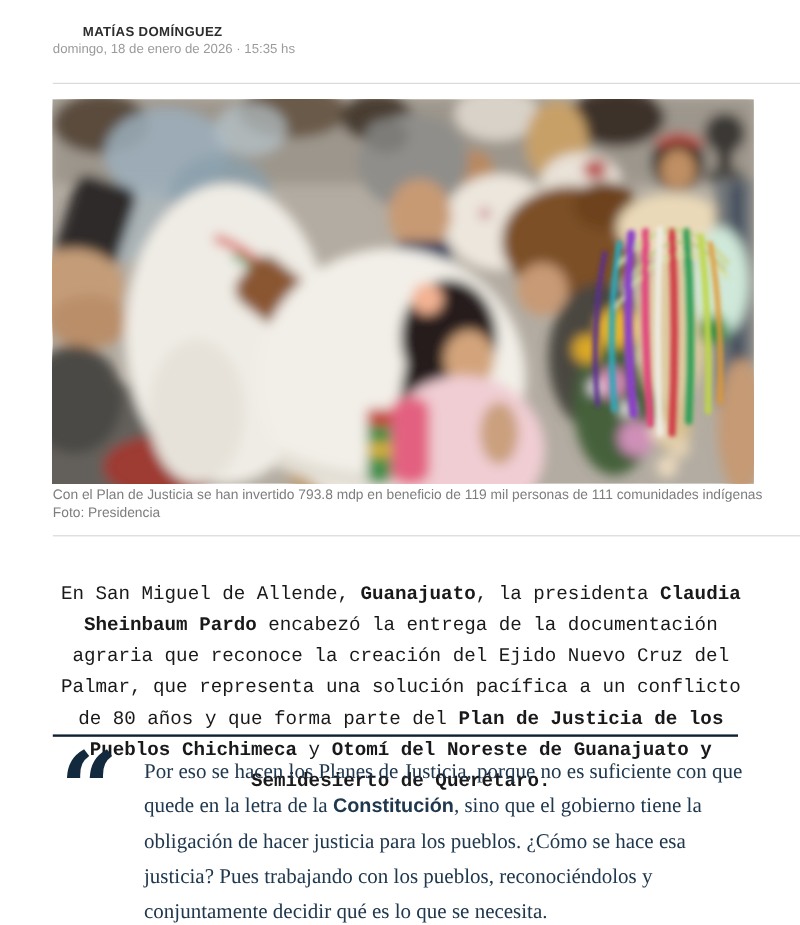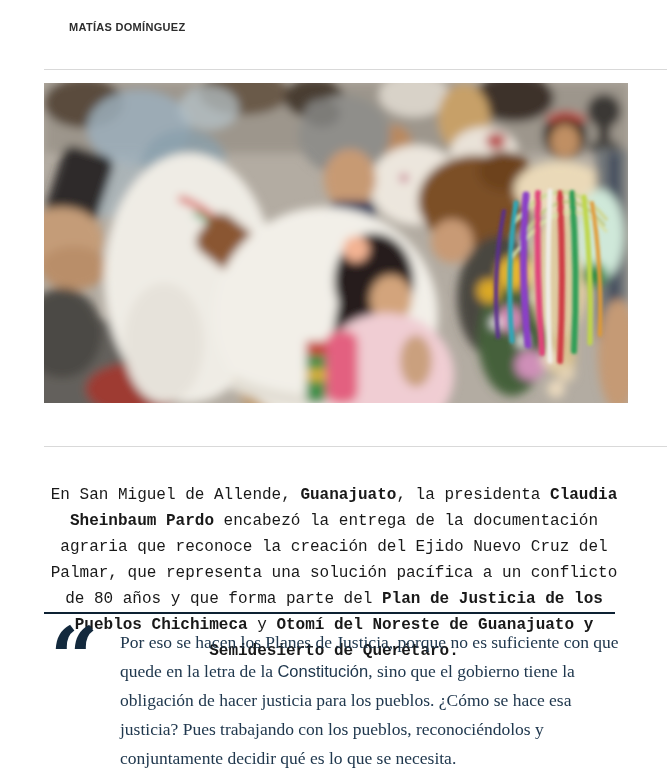--- a/index.html
+++ b/index.html
@@ -16,28 +16,29 @@
   .caption{position:absolute;left:44px;top:406px;width:592px;font-size:11.5px;
            line-height:15px;color:#7d7d7d;}
   .paragraph{position:absolute;left:44px;top:466px;width:580px;
              font-family:Liberation Mono, monospace;font-size:16px;line-height:26px;color:#191919;text-align:center;}
   .paragraph .seg-bold{font-weight:700;}
   .rule-dark{position:absolute;left:44px;top:612px;width:571px;height:2px;background:#0d2133;}
   .quote-mark{position:absolute;left:50px;top:616px;font-family:"DejaVu Serif",serif;
               font-weight:700;font-size:84px;line-height:1;color:#13293d;}
   .quote-text{position:absolute;left:120px;top:628px;width:508px;
               font-family:"Liberation Serif",serif;font-size:17.5px;line-height:29px;color:#20384e;}
-  .quote-text .seg-sans{font-family:"Liberation Sans",sans-serif;font-weight:400;font-size:16.5px;text-align:center;}
+  .quote-text .seg-sans{font-family:"Liberation Sans",sans-serif;font-weight:700;font-size:16.5px;text-align:center;}
 </style>
 </head>
 <body>
 
 <div class="page">
 
   <div class="byline">MATÍAS DOMÍNGUEZ</div>
+  <div class="dateline">domingo, 18 de enero de 2026 · 15:35 hs</div>
 
   <div class="rule-light rule-1"></div>
 
   <div class="photo">
 
     <svg viewBox="0 0 584 320" preserveAspectRatio="none">
       <defs>
         <filter id="b5" x="-20%" y="-20%" width="140%" height="140%">
             <feGaussianBlur stdDeviation="5"></feGaussianBlur>
           </filter>
@@ -154,20 +155,21 @@
         <path d="M516 110 q4 84 0 168" stroke="#cf3b45" stroke-width="6"></path>
         <path d="M528 110 q6 78 2 158" stroke="#2f9e57" stroke-width="6"></path>
         <path d="M540 114 q8 70 6 146" stroke="#bfd648" stroke-width="5"></path>
         <path d="M472 120 q-10 64 -4 138" stroke="#2fa7b8" stroke-width="5"></path>
         <path d="M548 120 q10 60 8 132" stroke="#e09a35" stroke-width="4"></path>
         <path d="M460 128 q-12 60 -6 126" stroke="#5a2f8e" stroke-width="4"></path>
       </g>
     </svg>
   </div>
 
+  <div class="caption">Con el Plan de Justicia se han invertido 793.8 mdp en beneficio de 119 mil personas de 111 comunidades indígenas Foto: Presidencia</div>
 
   <div class="rule-light rule-2"></div>
 
   <p class="paragraph"><span>En San Miguel de Allende, </span><span class="seg-bold">Guanajuato</span><span>, la presidenta </span><span class="seg-bold">Claudia Sheinbaum Pardo</span><span> encabezó la entrega de la documentación agraria que reconoce la creación del Ejido Nuevo Cruz del Palmar, que representa una solución pacífica a un conflicto de 80 años y que forma parte del </span><span class="seg-bold">Plan de Justicia de los Pueblos Chichimeca</span><span> y </span><span class="seg-bold">Otomí del Noreste de Guanajuato y Semidesierto de Querétaro.</span></p>
 
   <div class="rule-dark"></div>
 
   <div class="quote-mark">“</div>
   <div class="quote-text"><span>Por eso se hacen los Planes de Justicia, porque no es suficiente con que quede en la letra de la </span><span class="seg-sans">Constitución</span><span>, sino que el gobierno tiene la obligación de hacer justicia para los pueblos. ¿Cómo se hace esa justicia? Pues trabajando con los pueblos, reconociéndolos y conjuntamente decidir qué es lo que se necesita.</span></div>
 

